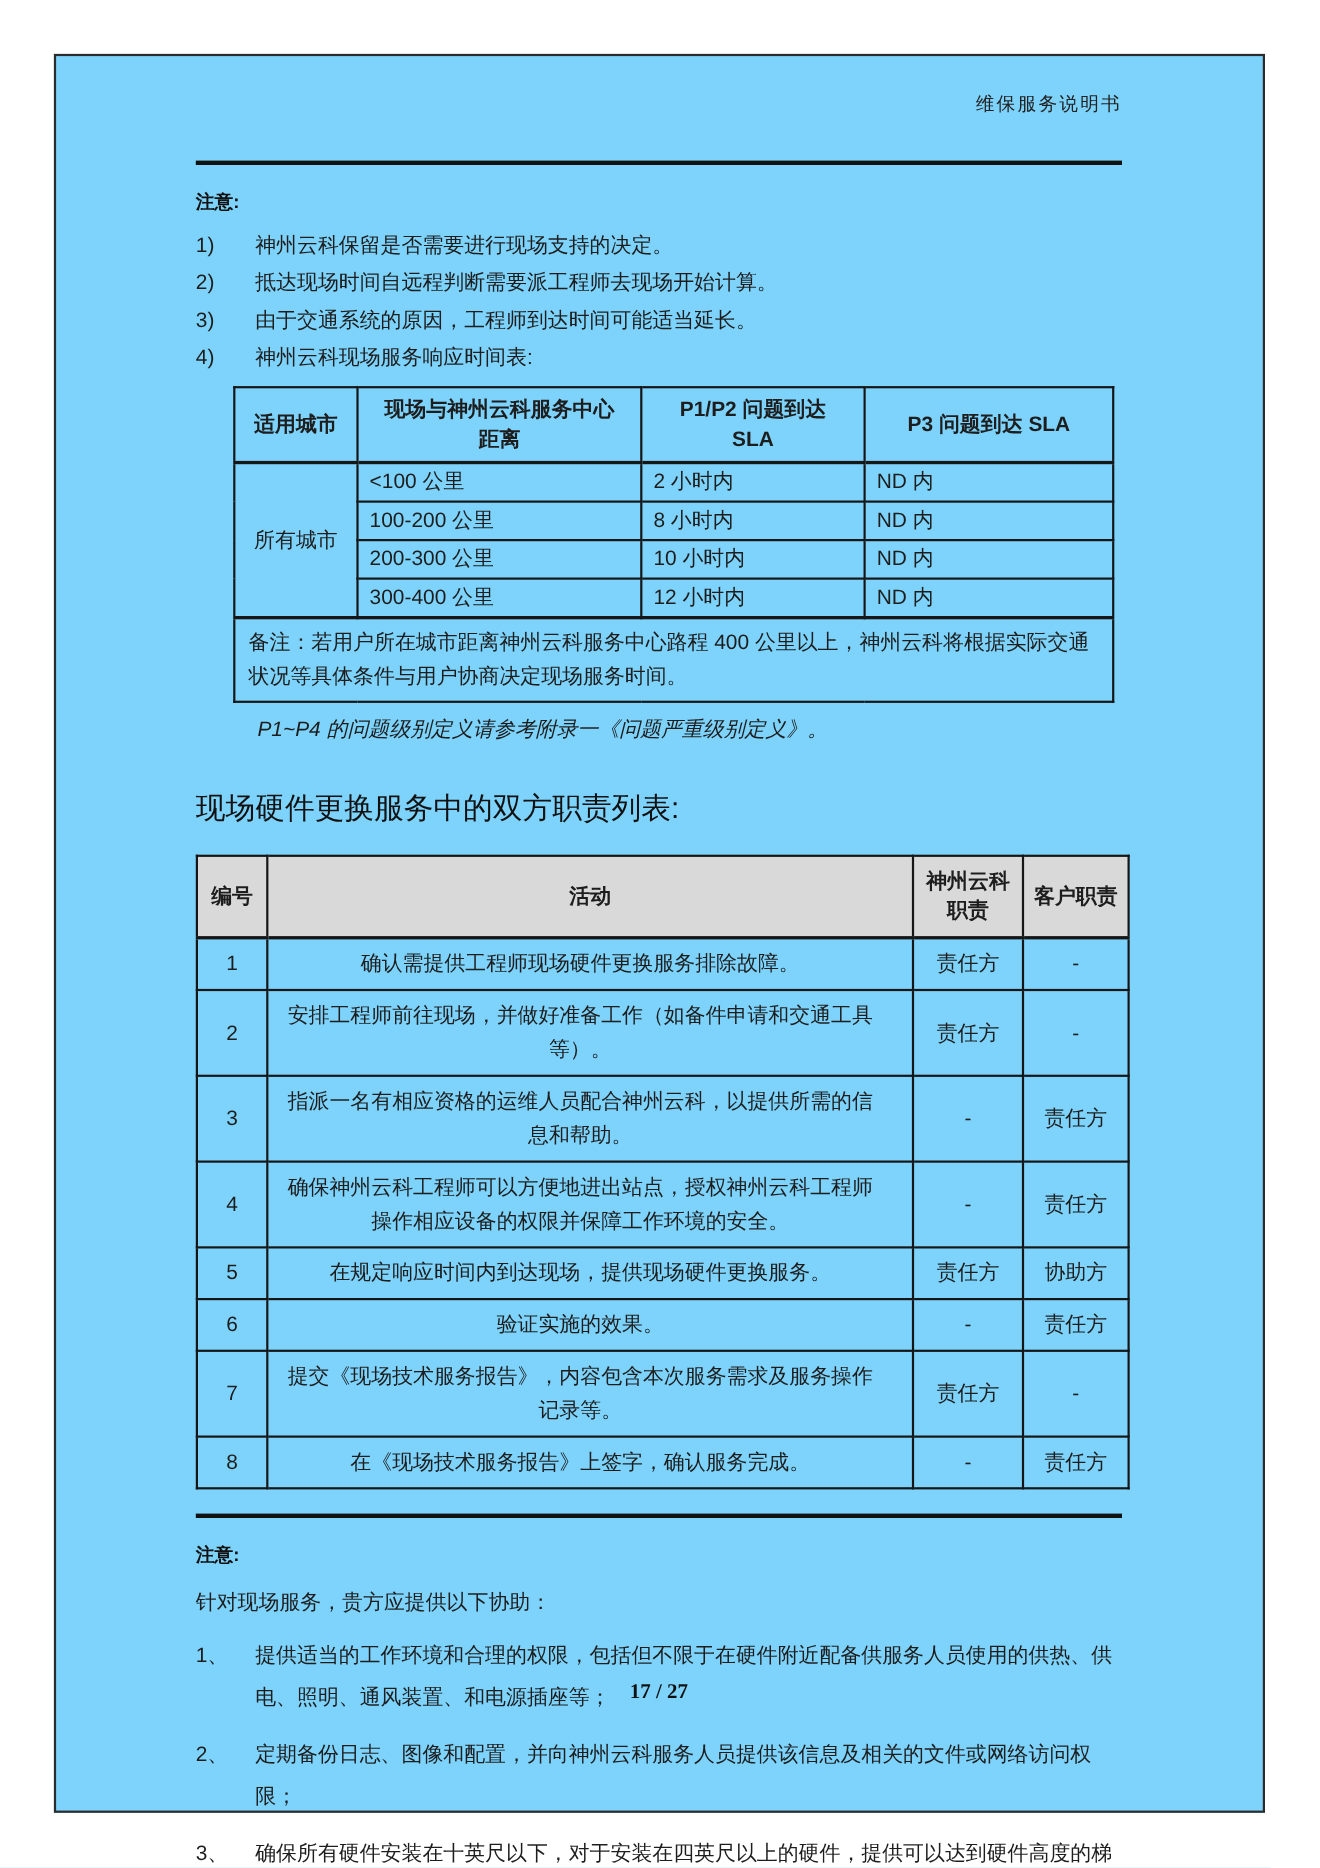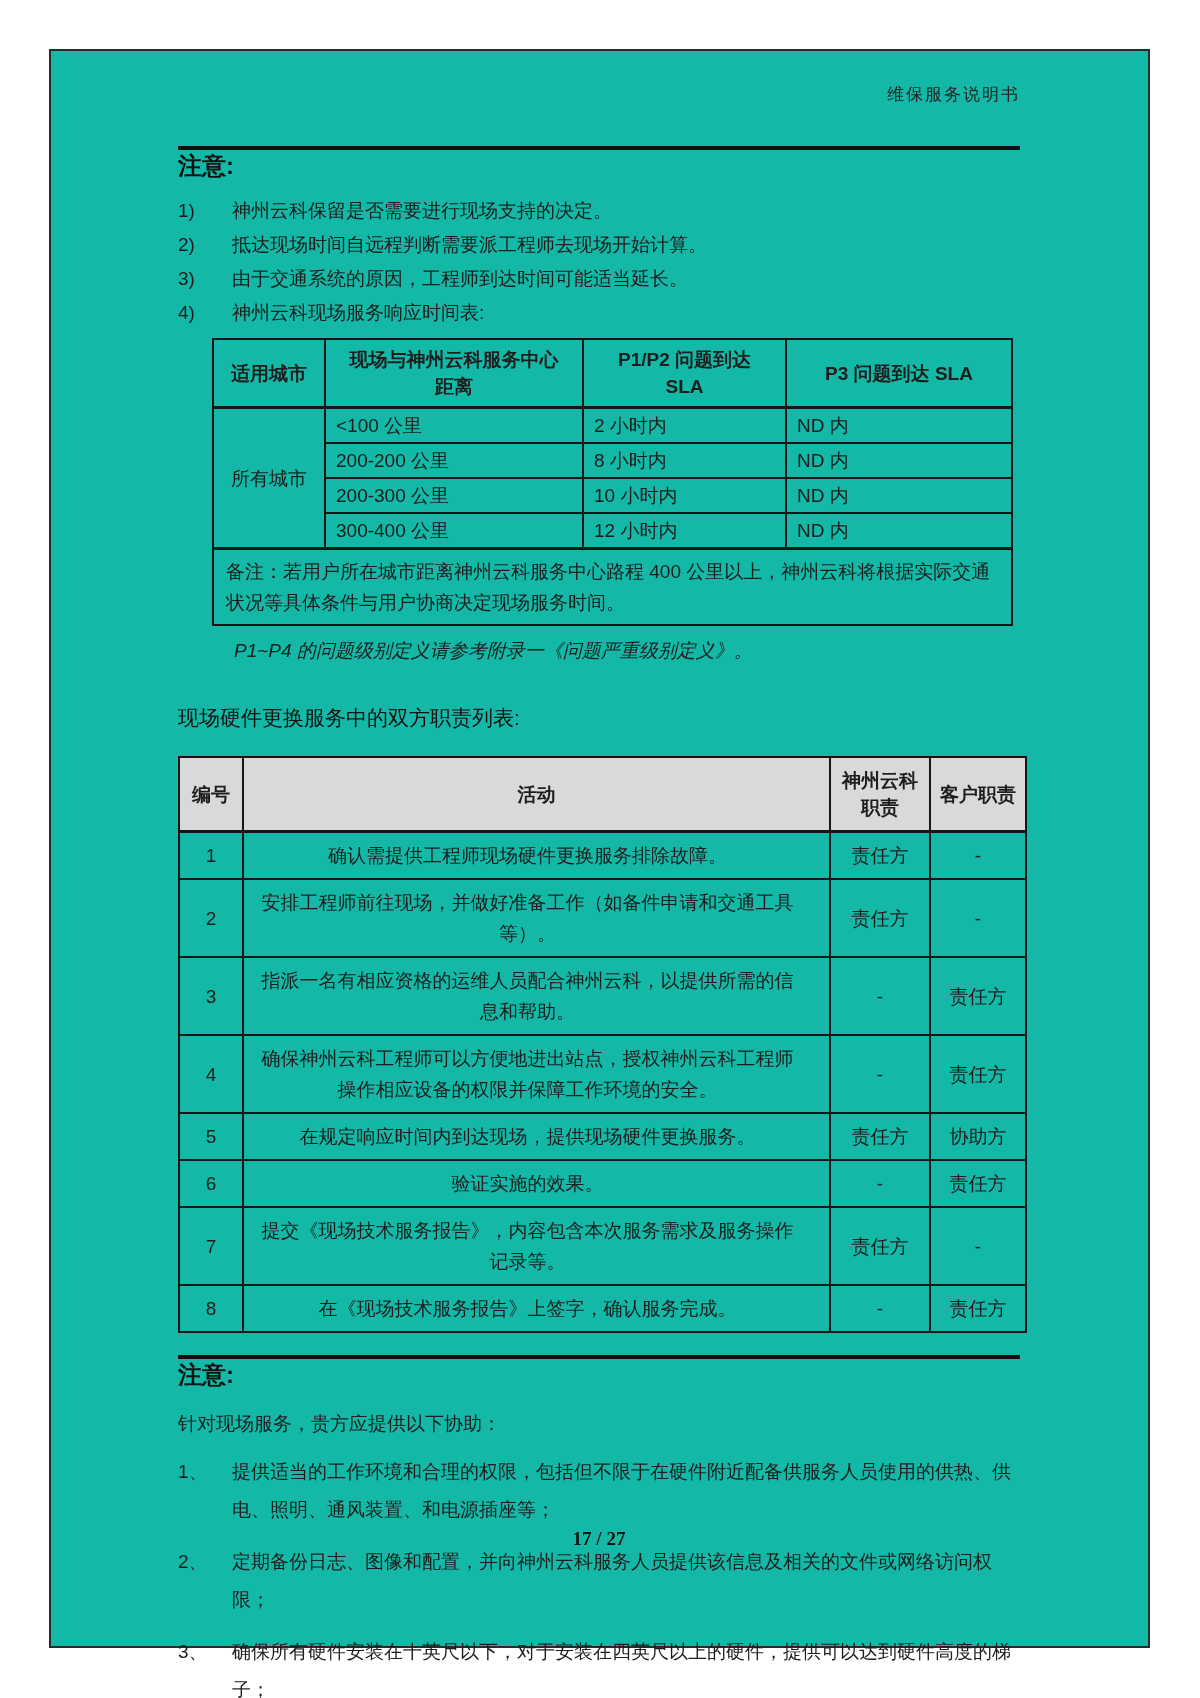--- a/index.html
+++ b/index.html
@@ -8,42 +8,43 @@
     background:#ffffff;
     font-family:"Liberation Sans","DejaVu Sans",sans-serif;
     color:#1d1d1d;
     position:relative;
     -webkit-font-smoothing:antialiased;
   }
   .frame{
     position:absolute;
     left:49px;top:49px;right:50px;bottom:50px;
     border:2px solid #2b2b2b;
-    background:#14b8a6;
+    background:#7dd3fc;
   }
   .content{
     position:absolute;
     left:127px;right:128px;top:0;bottom:0;
   }
   .doc-header{
     margin-top:32px;
     text-align:right;
     font-family:"Liberation Serif","DejaVu Serif",serif;
     font-size:17px;
     letter-spacing:2px;
     color:#222;
   }
   .rule{
     height:4px;
     background:#111;
     margin-top:40px;
   }
   .rule.bottom{margin-top:22px;}
   .notice-label{
-    font-size:24px;
+    margin-top:22px;
+    font-size:17px;
     font-weight:bold;
     color:#111;
   }
   .olist{margin-top:12px;}
   .olist .li{
     display:flex;
     line-height:34px;
     font-size:19px;
   }
   .olist .num{
@@ -91,21 +92,21 @@
   }
   .footnote{
     margin-top:10px;
     margin-left:56px;
     font-size:19px;
     line-height:30px;
     font-style:italic;
   }
   .sec-title{
     margin-top:38px;
-    font-size:21px;
+    font-size:27px;
     color:#111;
   }
   
   .resp-table{
     margin-top:24px;
     width:847px;
   }
   .resp-table th{
     background:#d9d9d9;
     font-weight:bold;
@@ -187,21 +188,21 @@
 SLA</th>
         <th>P3 问题到达 SLA</th>
       </tr>
       <tr>
         <td class="city" rowspan="4">所有城市</td>
         <td>&lt;100 公里</td>
         <td>2 小时内</td>
         <td>ND 内</td>
       </tr>
       <tr>
-        <td>200-200 公里</td>
+        <td>100-200 公里</td>
         <td>8 小时内</td>
         <td>ND 内</td>
       </tr>
       <tr>
         <td>200-300 公里</td>
         <td>10 小时内</td>
         <td>ND 内</td>
       </tr>
       <tr>
         <td>300-400 公里</td>

